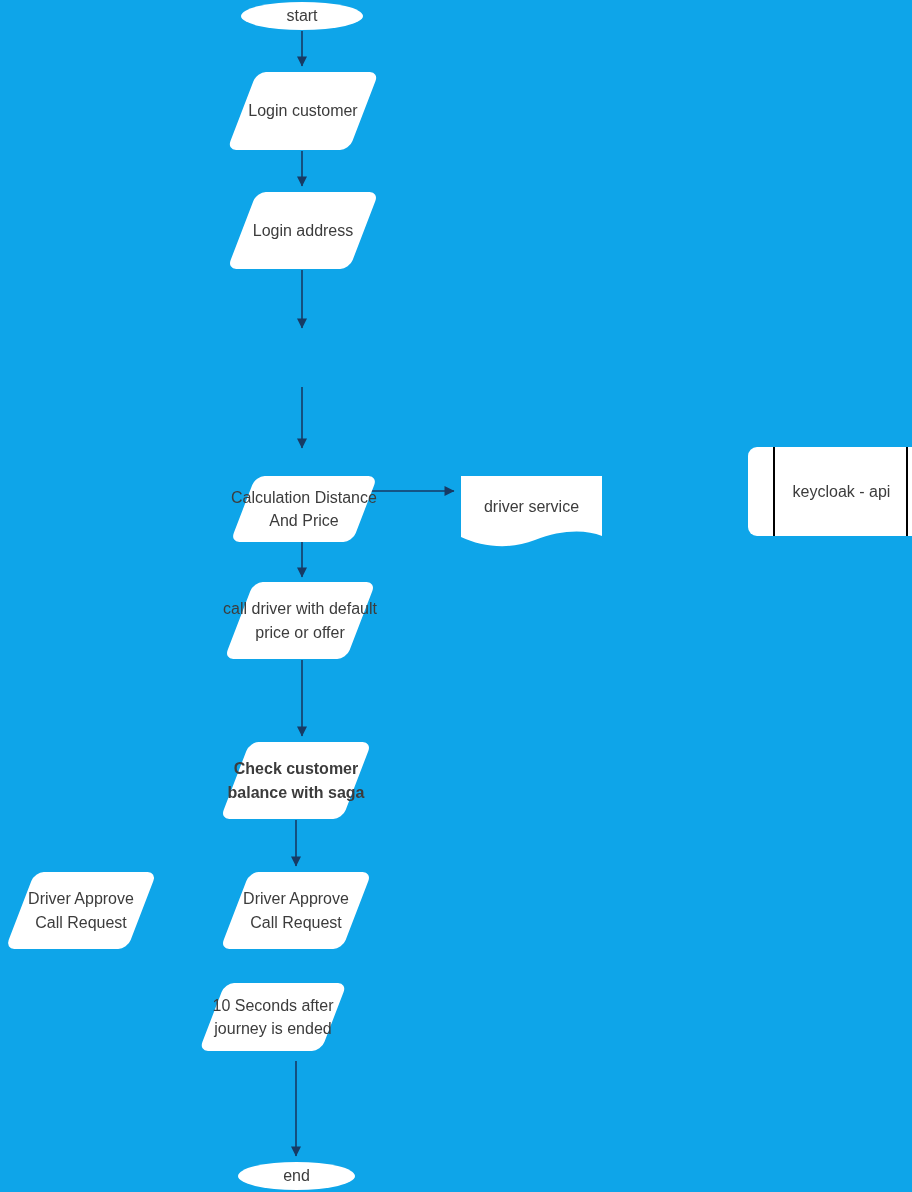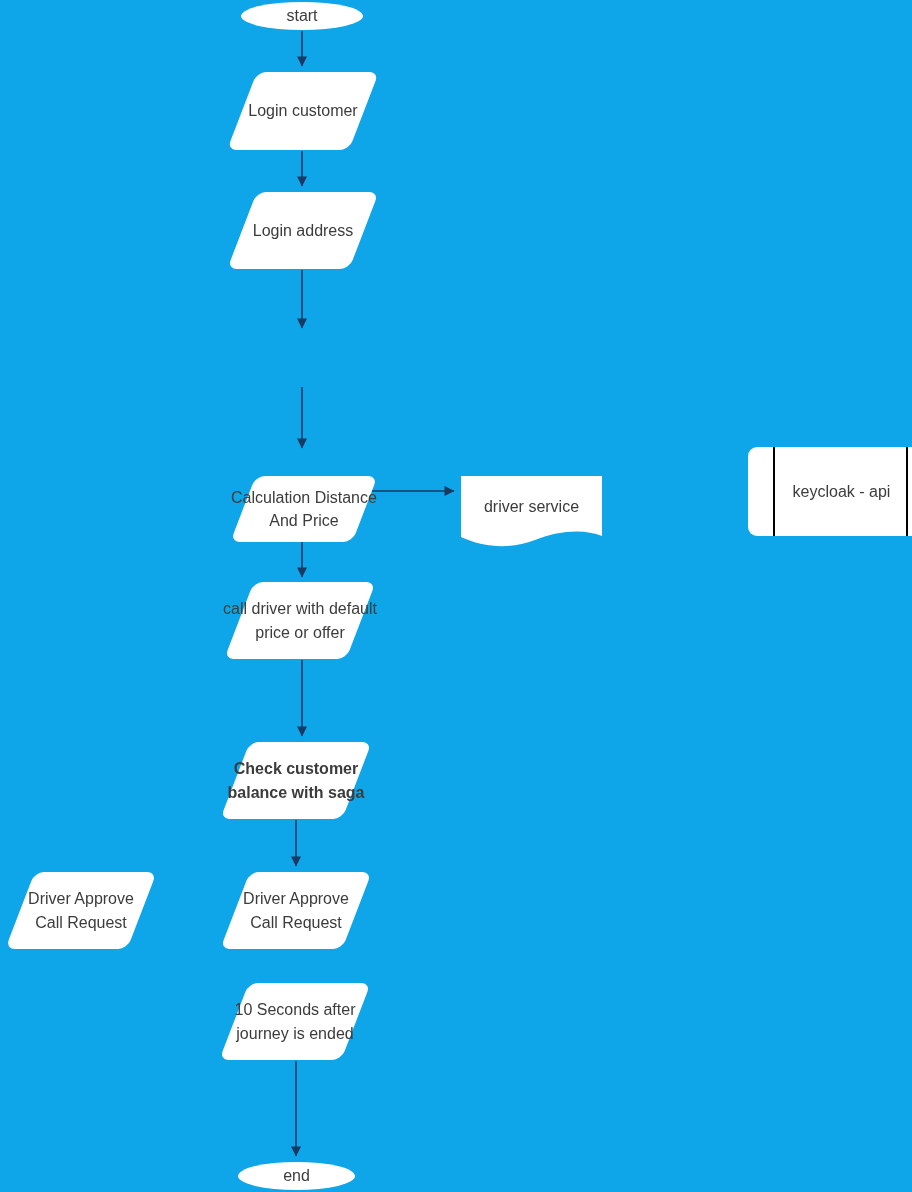--- a/index.html
+++ b/index.html
@@ -134,21 +134,21 @@
     <div class="label">Driver Approve
 Call Request</div>
   </div>
 
   <div class="node para" style="left:235px; top:872px; width:122px; height:77px;">
     <div class="para-shape"></div>
     <div class="label">Driver Approve
 Call Request</div>
   </div>
 
-  <div class="node para" style="left:234px; top:983px; width:122px; height:77px;">
+  <div class="node para" style="left:212px; top:983px; width:122px; height:68px;">
     <div class="para-shape"></div>
     <div class="label">10 Seconds after
 journey is ended</div>
   </div>
 
   <div class="node terminator" style="left:238px; top:1162px; width:117px; height:28px;">
     <div class="term-shape"></div>
     <div class="label">end</div>
   </div>
 

